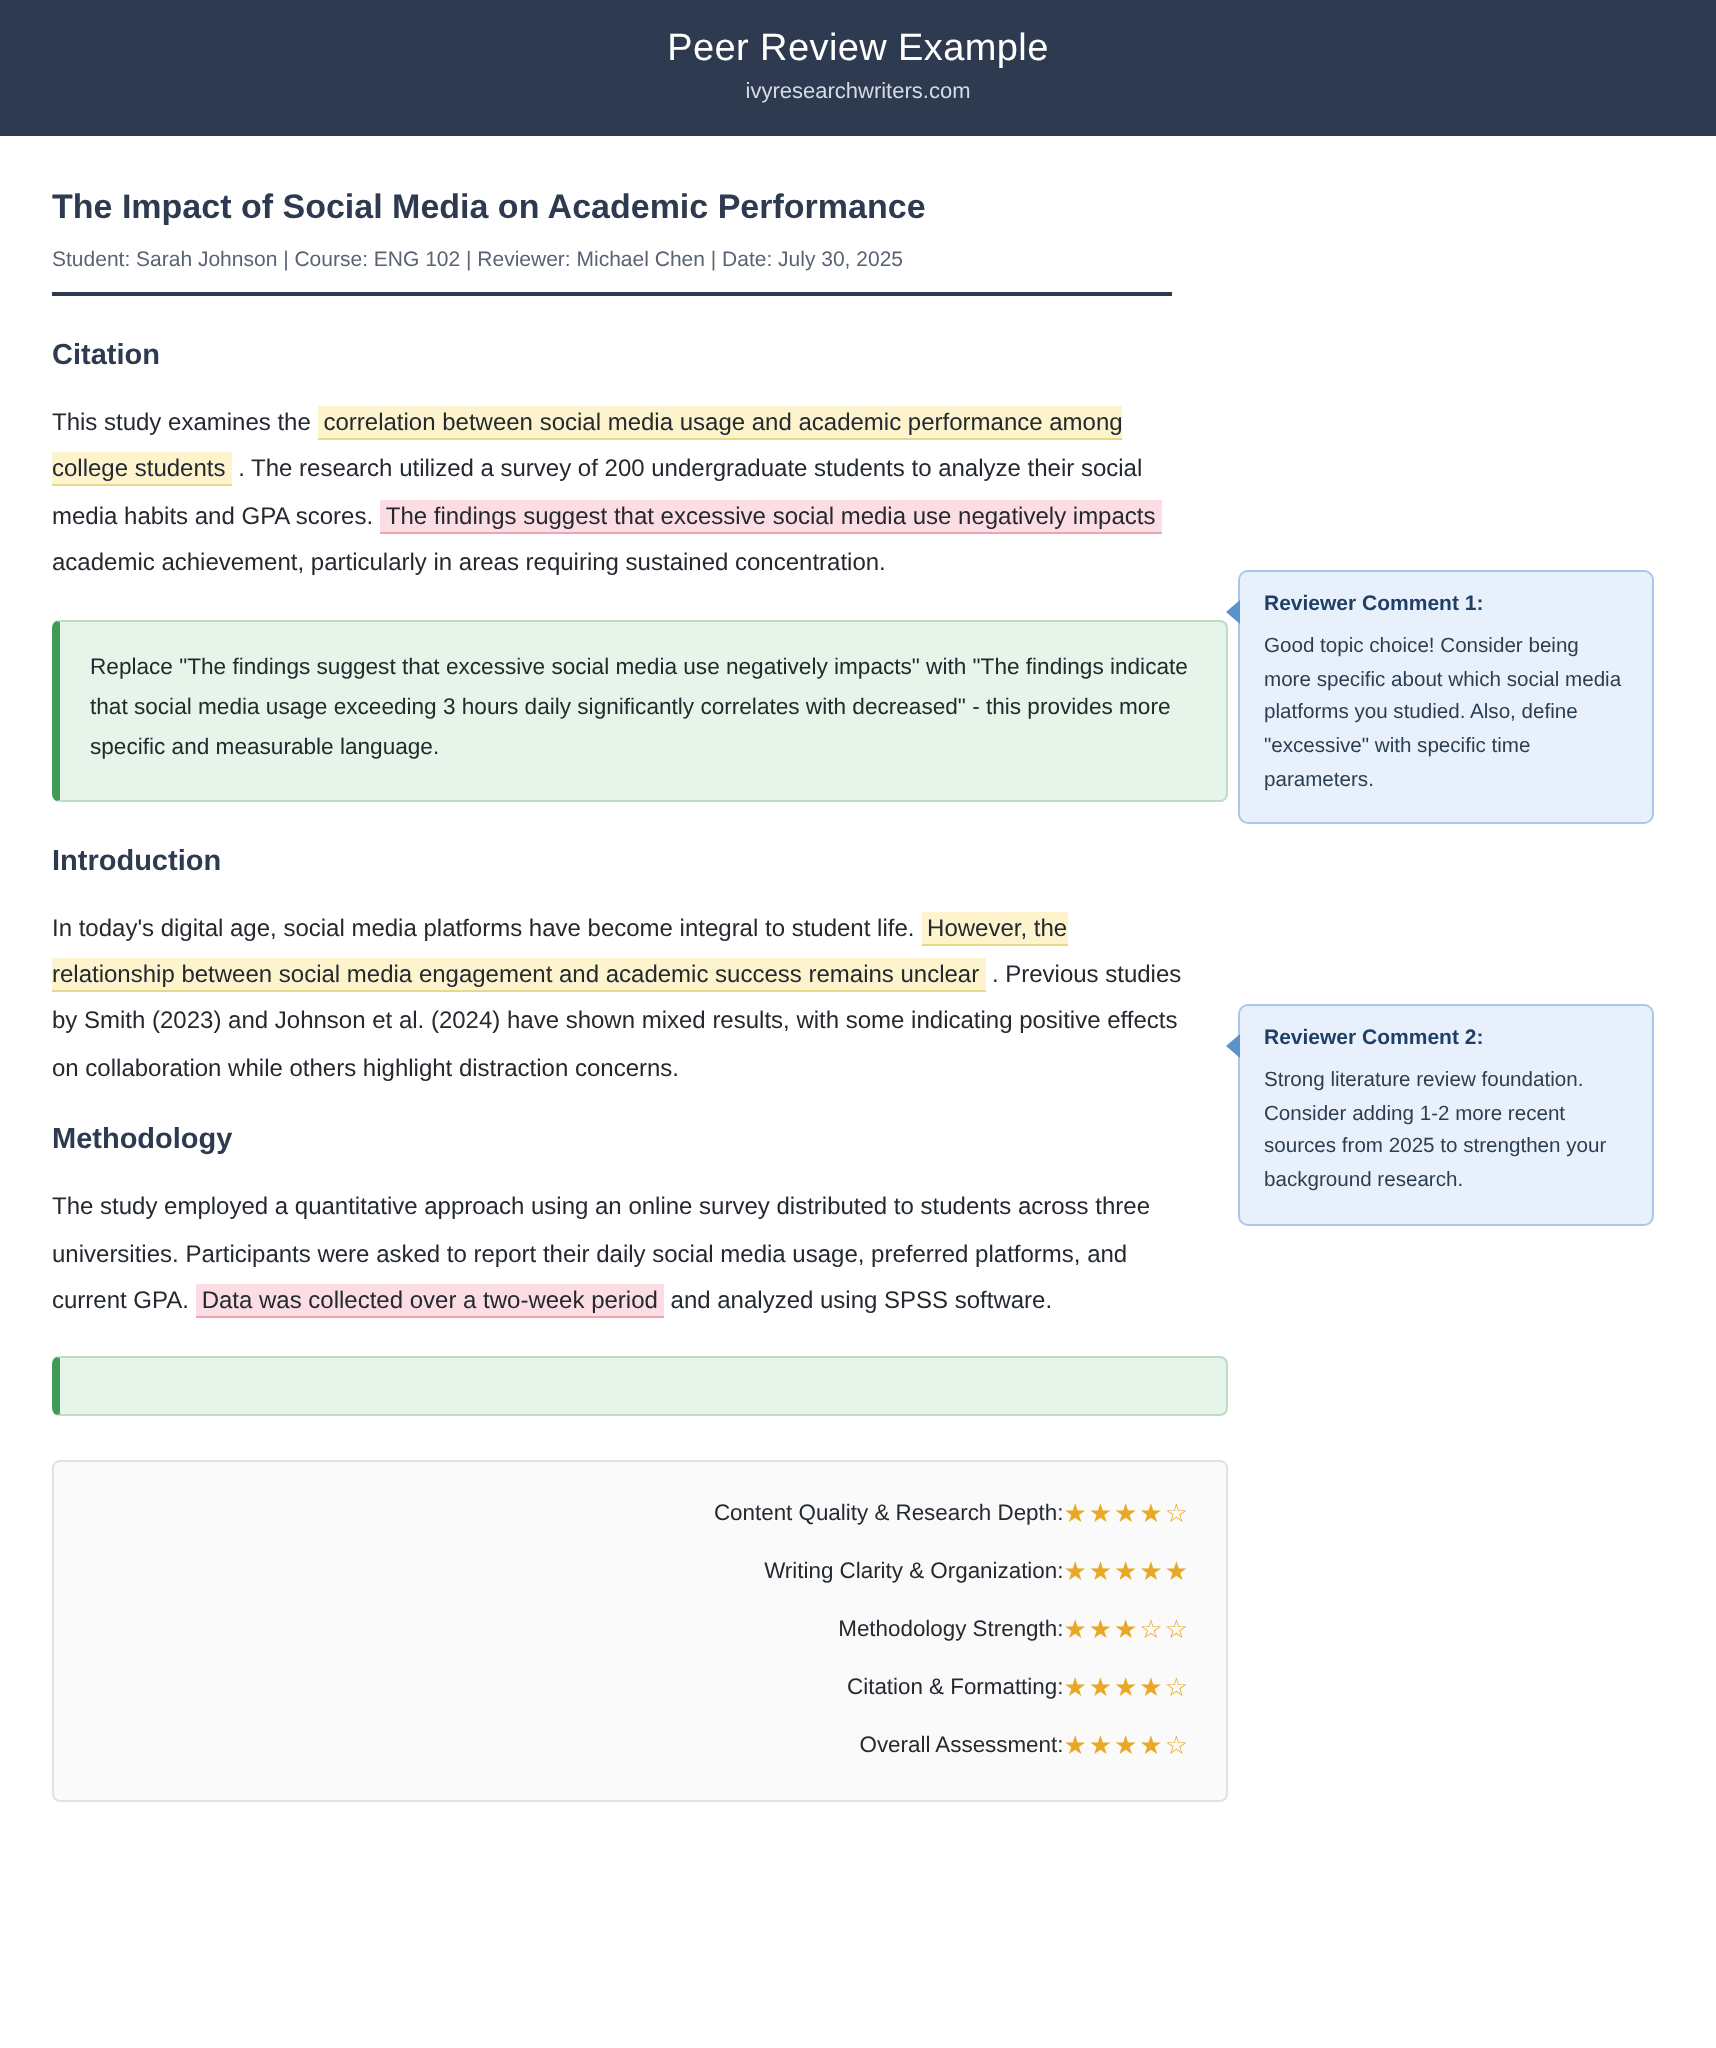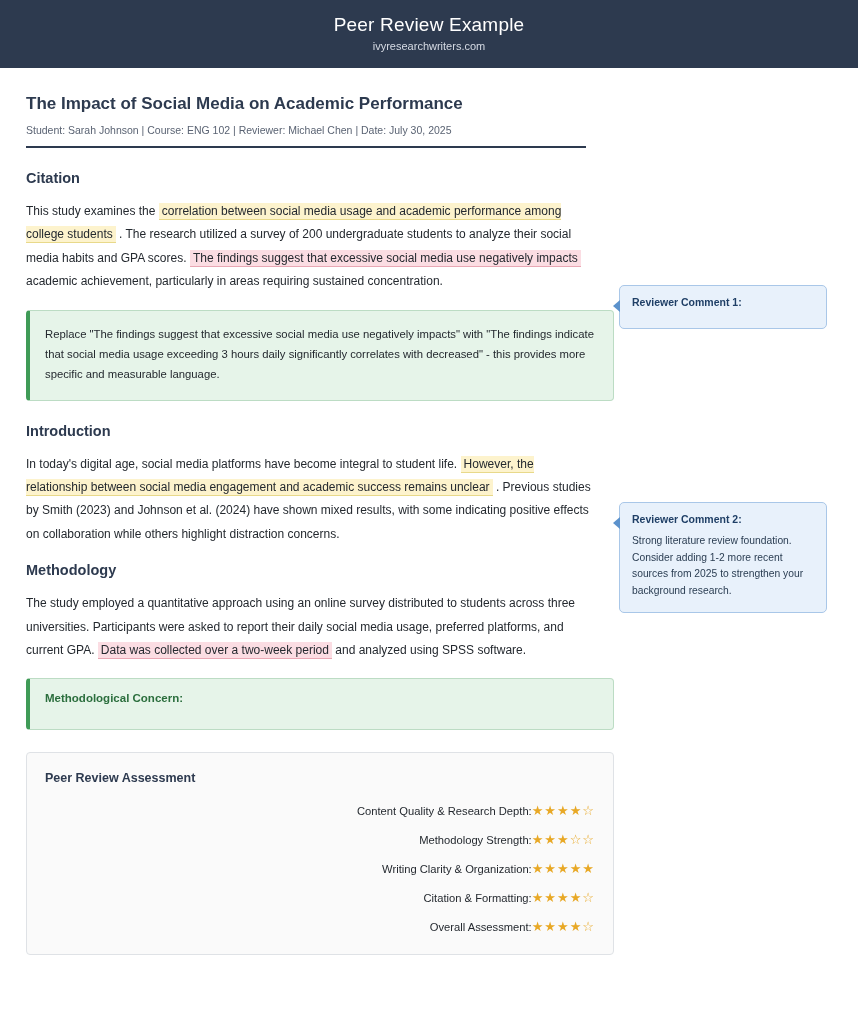--- a/index.html
+++ b/index.html
@@ -200,50 +200,49 @@
   </p>
 
   <h2 class="section-heading">Methodology</h2>
   <p class="body-text">
     <span>The study employed a quantitative approach using an online survey distributed to students across three universities. Participants were asked to report their daily social media usage, preferred platforms, and current GPA.</span>
     <span class="hl-pink">Data was collected over a two-week period</span>
     <span>and analyzed using SPSS software.</span>
   </p>
 
   <div class="box box-green">
-    <div class="box-title">Methodological Concern:</div>
   </div>
 
   <div class="assessment">
-    <h3>Peer Review Assessment</h3>
 
     <div class="rating-row">
       <span class="rating-label">Content Quality &amp; Research Depth:</span>
       <span class="stars">★★★★☆</span>
     </div>
     <div class="rating-row">
+      <span class="rating-label">Writing Clarity &amp; Organization:</span>
+      <span class="stars">★★★★★</span>
+    </div>
+    <div class="rating-row">
       <span class="rating-label">Methodology Strength:</span>
       <span class="stars">★★★☆☆</span>
     </div>
     <div class="rating-row">
-      <span class="rating-label">Writing Clarity &amp; Organization:</span>
-      <span class="stars">★★★★★</span>
-    </div>
-    <div class="rating-row">
       <span class="rating-label">Citation &amp; Formatting:</span>
       <span class="stars">★★★★☆</span>
     </div>
     <div class="rating-row">
       <span class="rating-label">Overall Assessment:</span>
       <span class="stars">★★★★☆</span>
     </div>
   </div>
 
   <div class="comment" id="comment-1">
     <div class="c-title">Reviewer Comment 1:</div>
+    <div class="c-body">Good topic choice! Consider being more specific about which social media platforms you studied. Also, define "excessive" with specific time parameters.</div>
   </div>
 
   <div class="comment" id="comment-2">
     <div class="c-title">Reviewer Comment 2:</div>
     <div class="c-body">Strong literature review foundation. Consider adding 1-2 more recent sources from 2025 to strengthen your background research.</div>
   </div>
 
 </div>
 
 </body></html>

